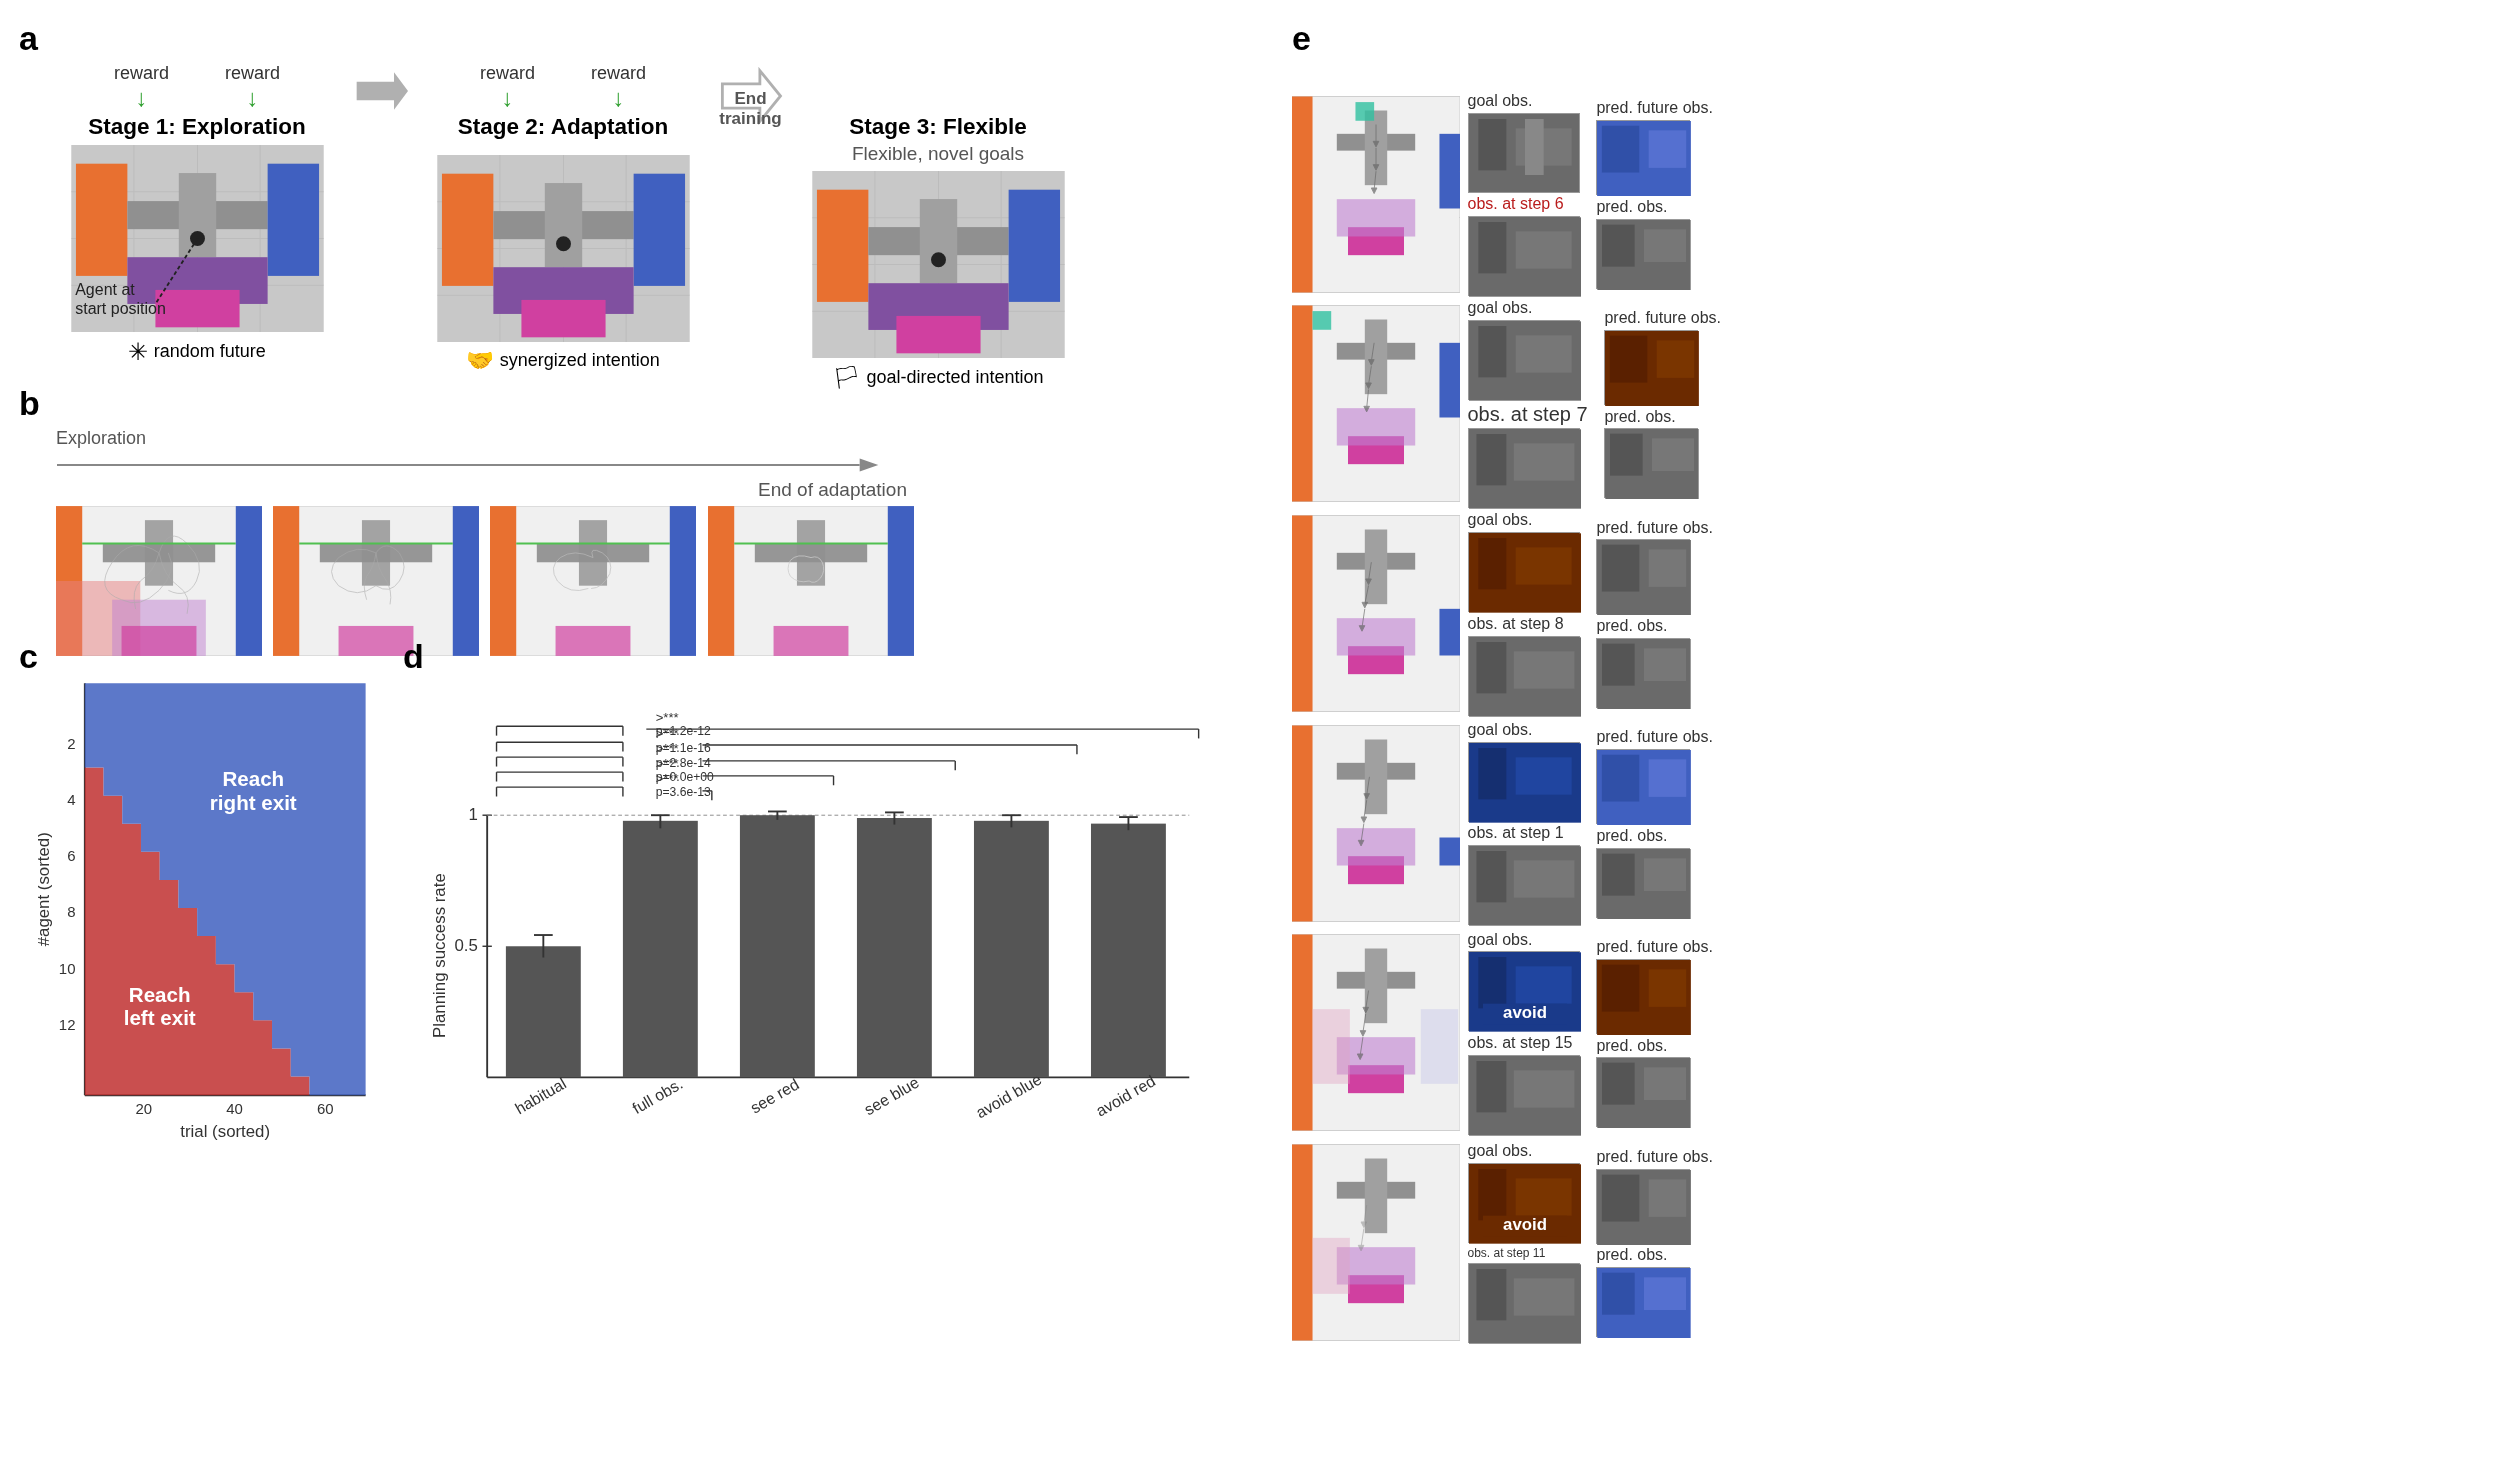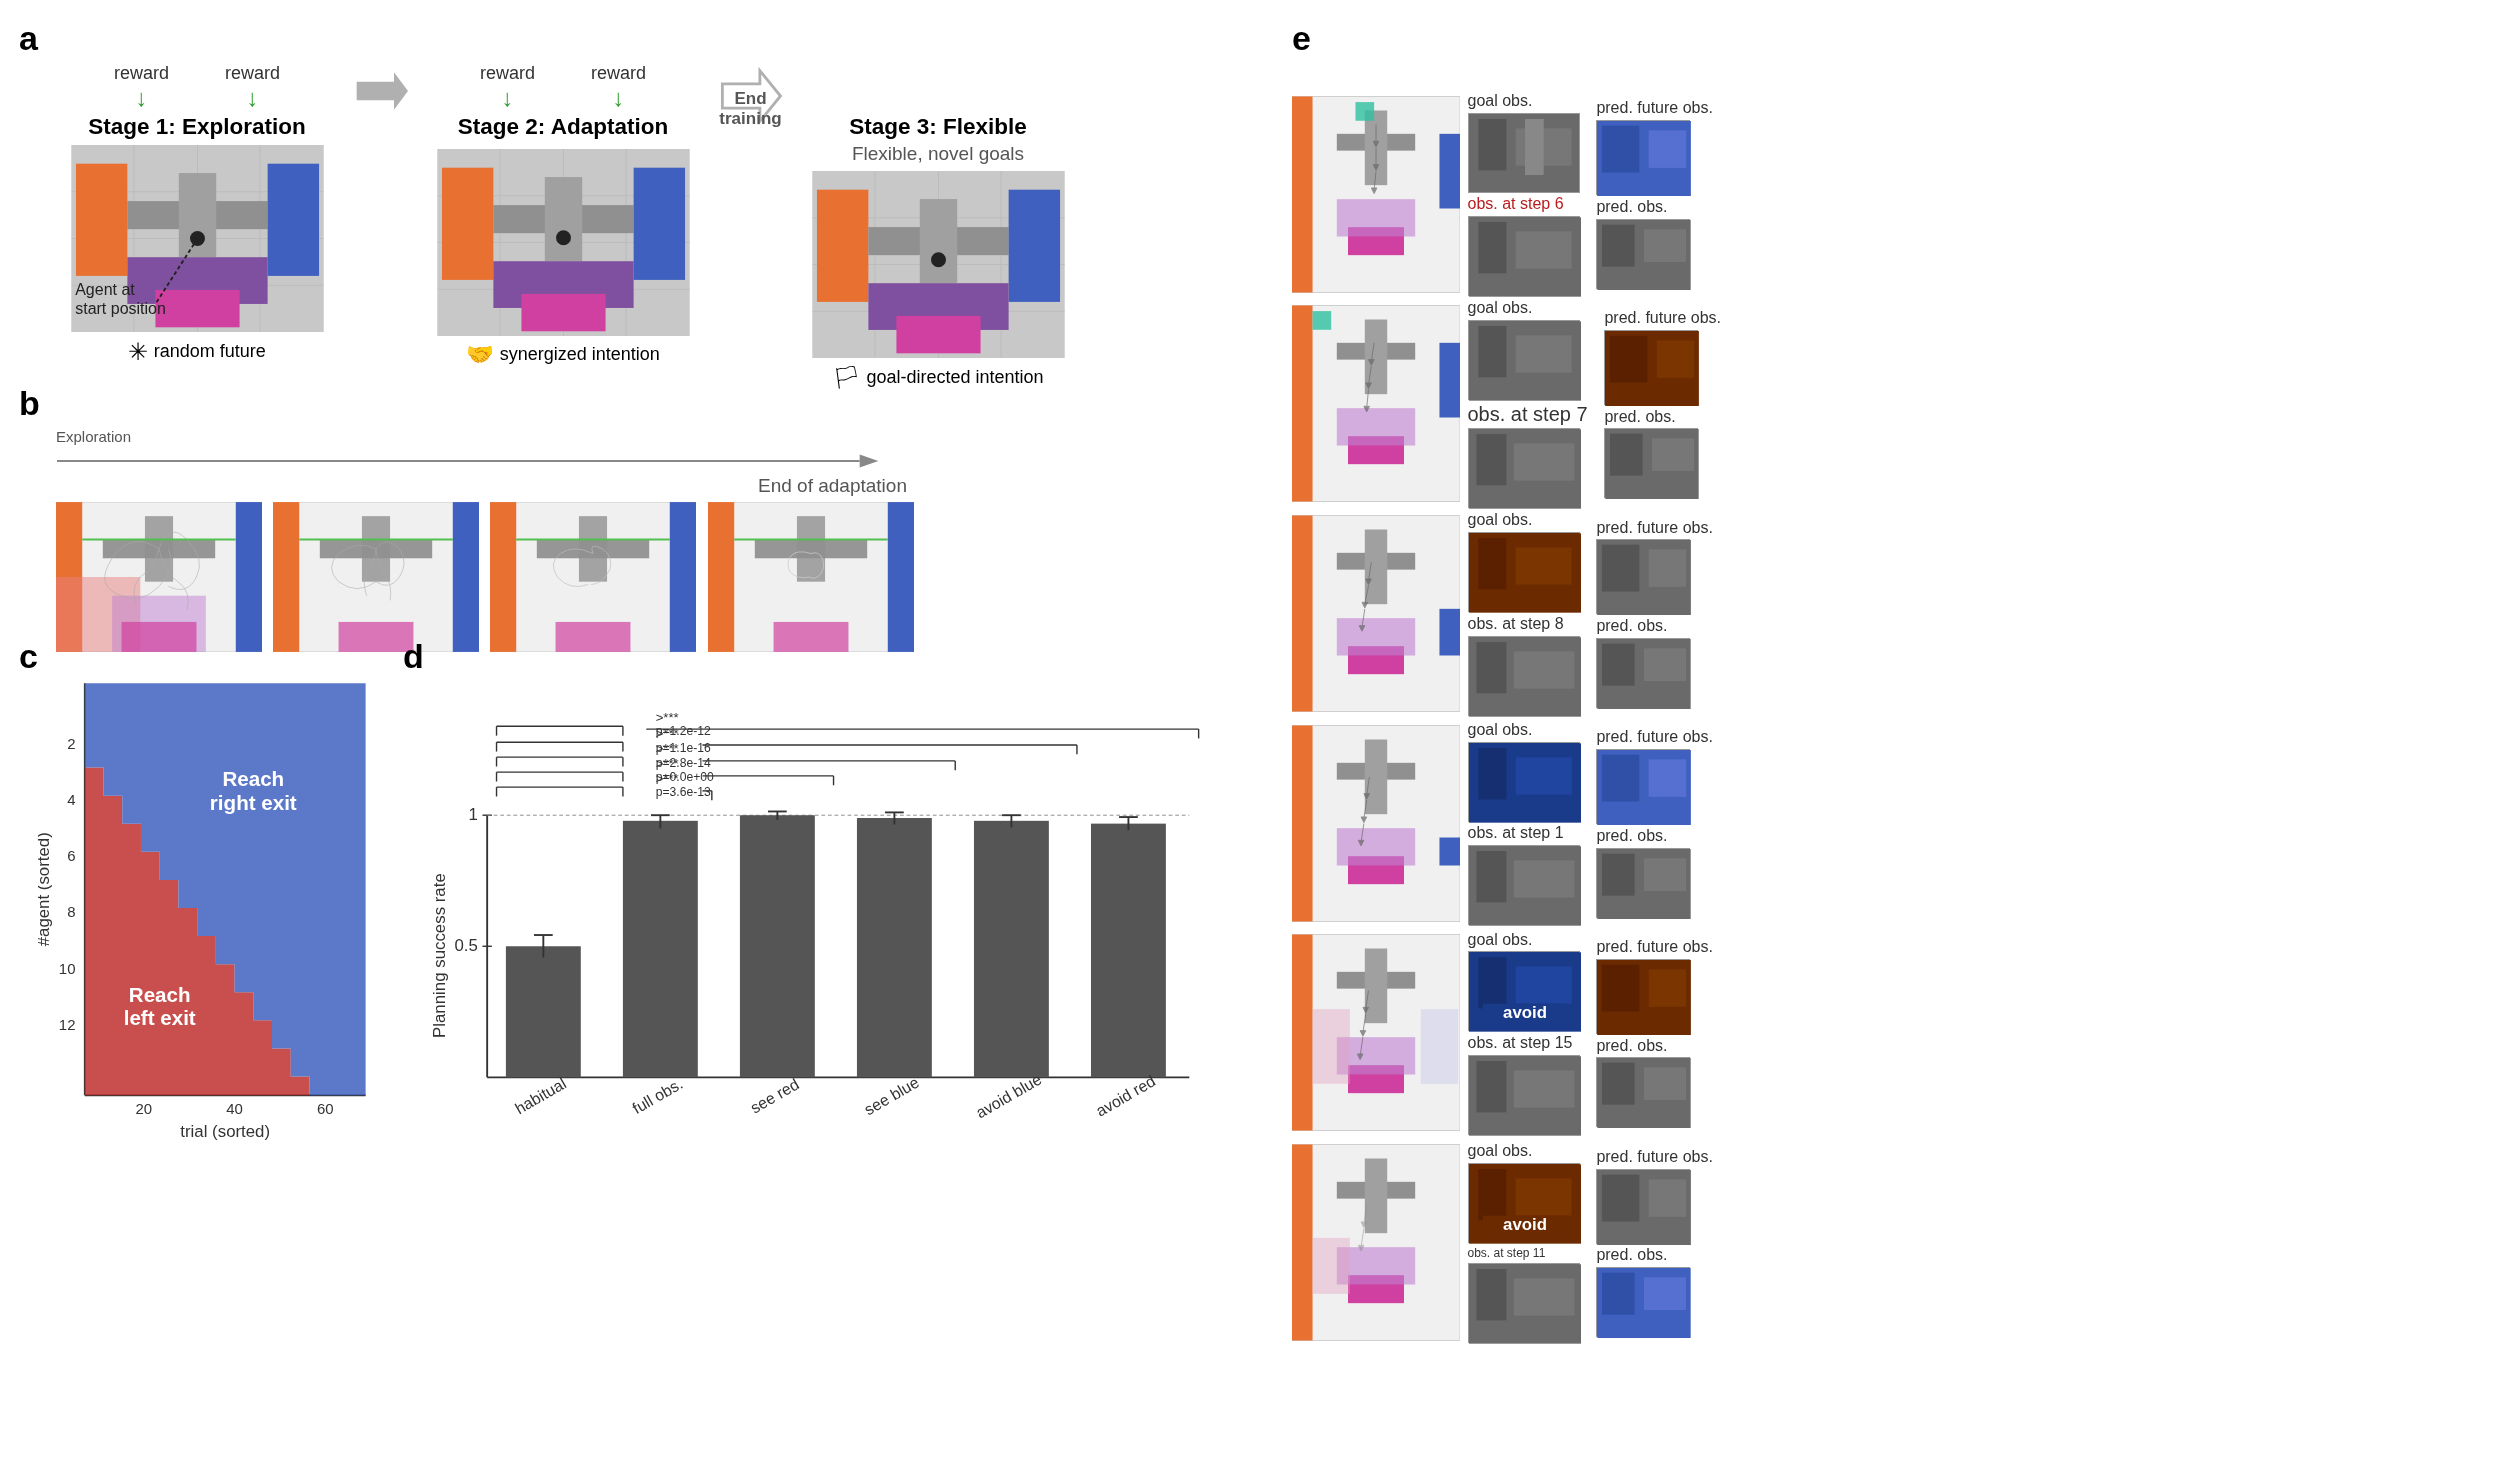--- a/index.html
+++ b/index.html
@@ -153,21 +153,21 @@
           <div class="reward-row">
             <div style="display:flex;flex-direction:column;align-items:center;">
               <span style="font-size:18px;color:#333;">reward</span>
               <span style="color:#30a030;font-size:24px;">↓</span>
             </div>
             <div style="display:flex;flex-direction:column;align-items:center;">
               <span style="font-size:18px;color:#333;">reward</span>
               <span style="color:#30a030;font-size:24px;">↓</span>
             </div>
           </div>
-          <div style="font-size:22.5px;font-weight:bold;margin-bottom:9px;text-align:center;">Stage 2: Adaptation</div>
+          <div style="font-size:22.5px;font-weight:bold;margin-bottom:15px;text-align:center;">Stage 2: Adaptation</div>
 
           <div style="width:253px;height:187px;position:relative;overflow:hidden;">
             <svg width="253" height="187" viewBox="0 0 270 200">
               <rect width="270" height="200" fill="#c8c8c8"></rect>
               <g stroke="#b0b0b0" stroke-width="1" opacity="0.5">
                 <line x1="0" y1="50" x2="270" y2="50"></line>
                 <line x1="0" y1="100" x2="270" y2="100"></line>
                 <line x1="0" y1="150" x2="270" y2="150"></line>
                 <line x1="67" y1="0" x2="67" y2="200"></line>
                 <line x1="135" y1="0" x2="135" y2="200"></line>
@@ -228,21 +228,21 @@
 
       </div>
     </div>
 
     <div class="panel-b" style="position:relative;height:243px;">
       <span style="font-size:34px;font-weight:bold;">b</span>
       
       <div style="display:flex;align-items:flex-end;padding-left:37px;gap:15px;margin-top:4.7px;">
 
         <div style="display:flex;flex-direction:column;align-items:flex-start;">
-          <span style="font-size:15px;color:#555;">Exploration</span>
+          <span style="font-size:18px;color:#555;">Exploration</span>
 
           <svg width="842" height="28" style="margin-top:1.9px;" viewBox="0 0 900 30">
             <line x1="0" y1="15" x2="860" y2="15" stroke="#888" stroke-width="2"></line>
             <polygon points="860,8 880,15 860,22" fill="#888"></polygon>
           </svg>
           <span style="font-size:19px;color:#555;margin-left:702px;">End of adaptation</span>
         </div>
       </div>
       
       <div style="display:flex;gap:11.2px;padding-left:37px;margin-top:4.7px;">

